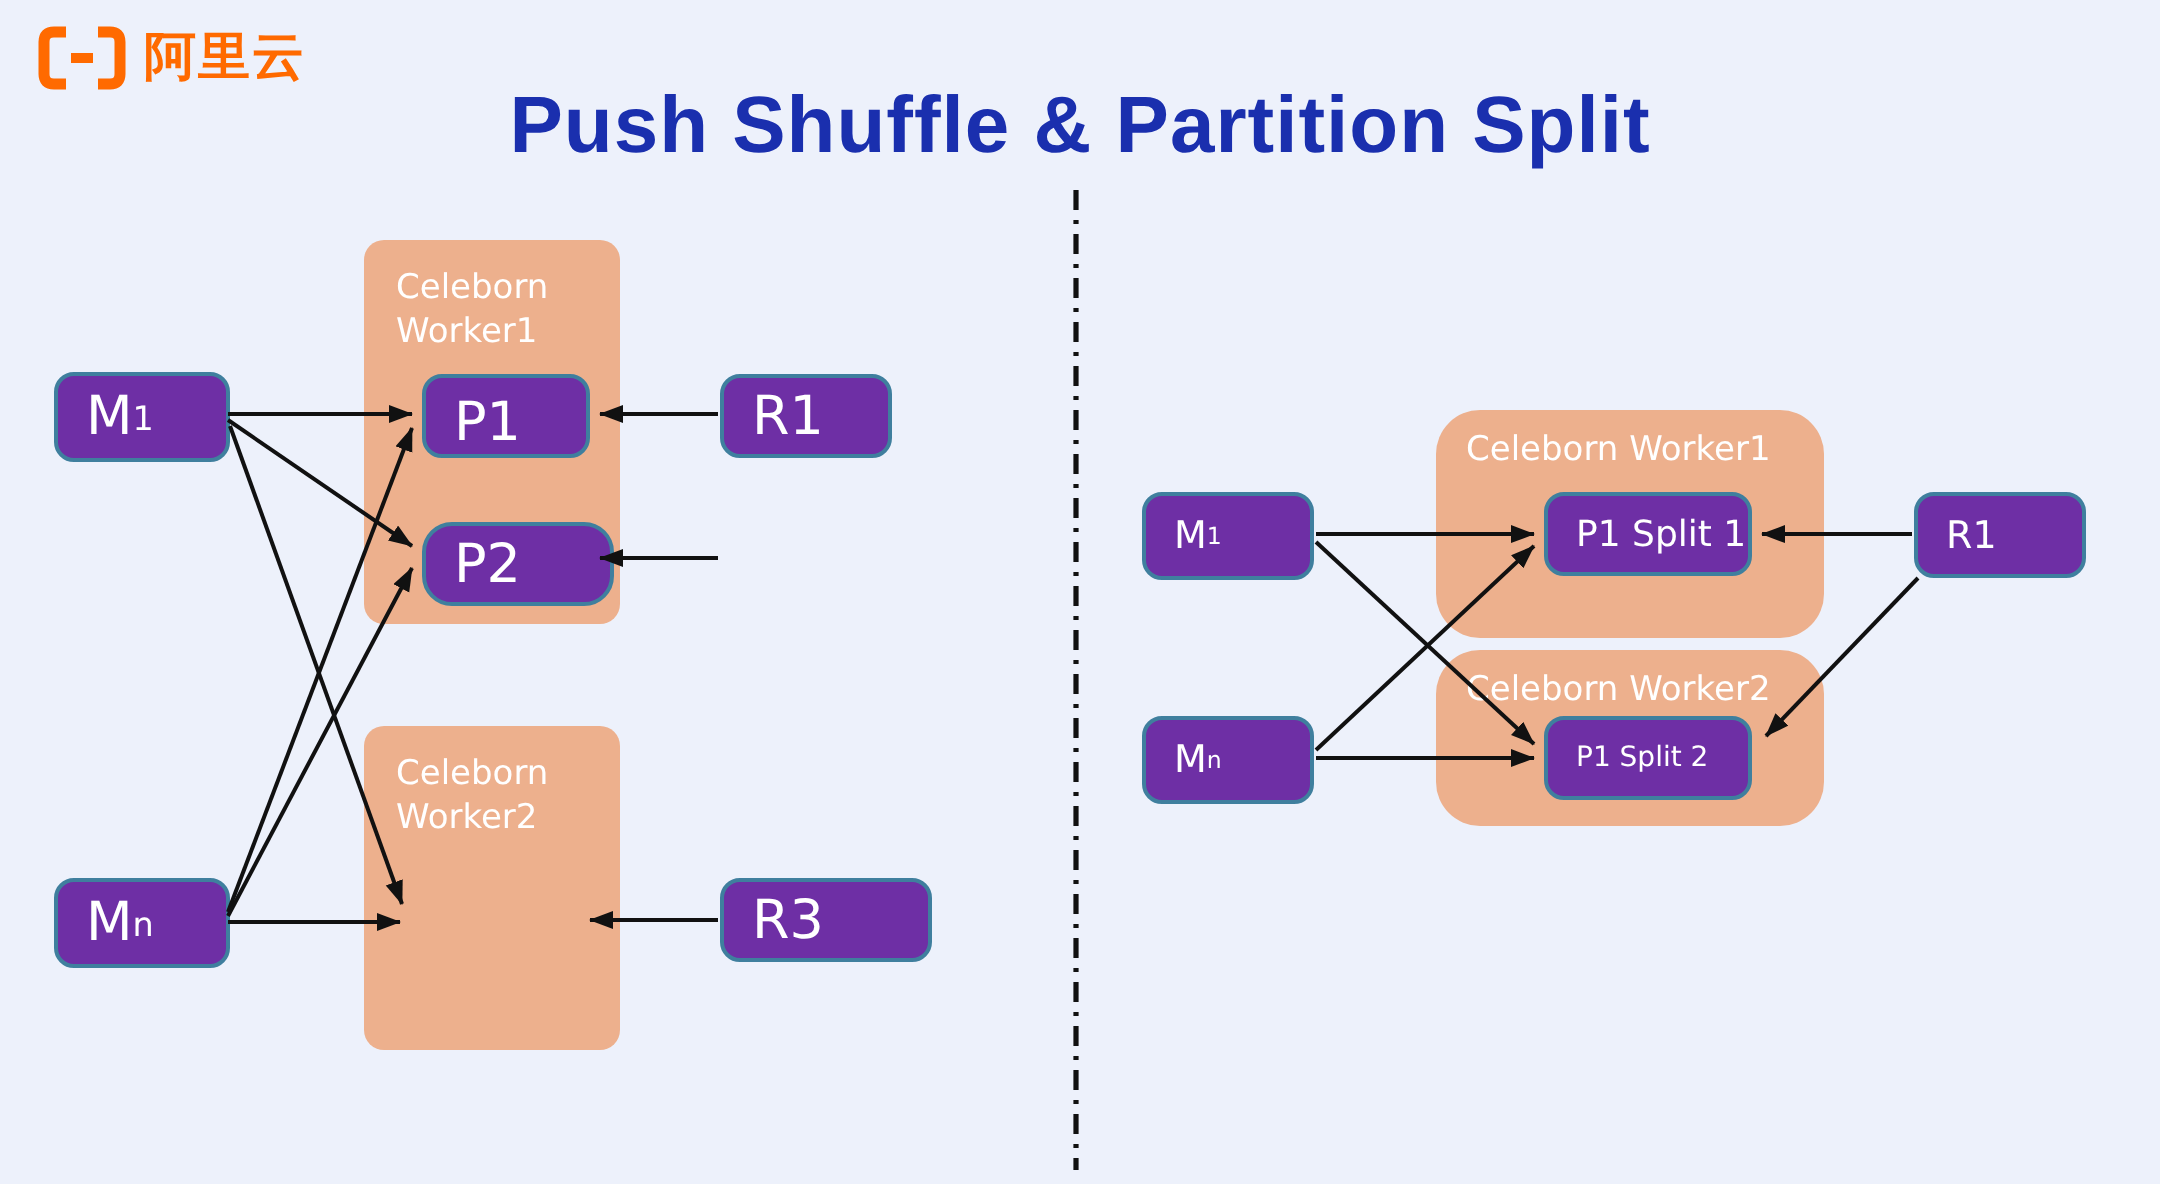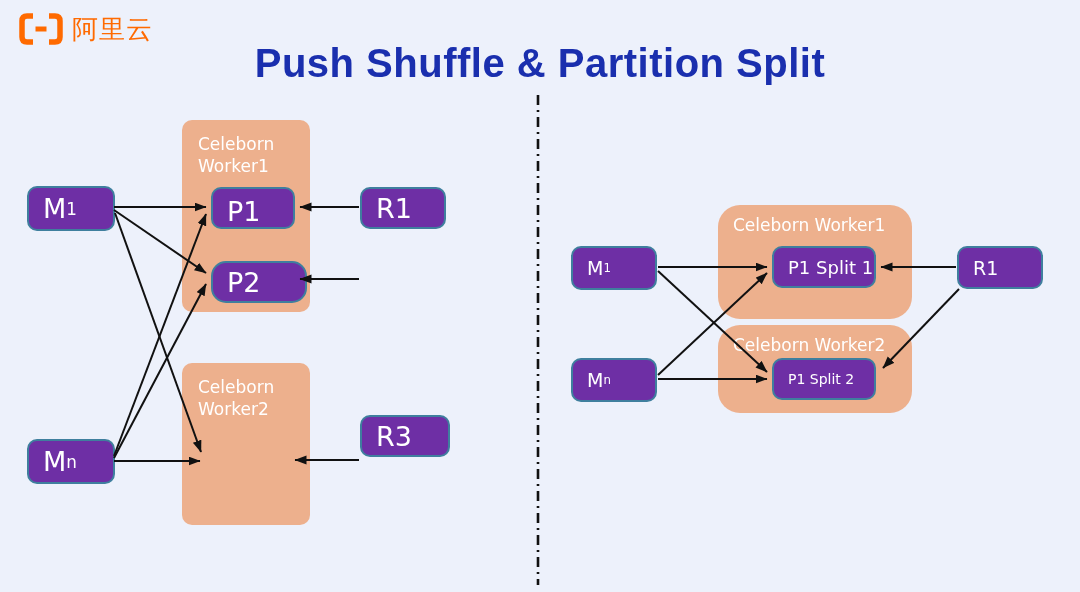--- a/index.html
+++ b/index.html
@@ -11,21 +11,21 @@
     --arrow:#111111;
     --title-color:#1a2fae;
     --logo-color:#ff6a00;
   }
   html,body{margin:0;padding:0;}
   body{background:var(--bg);font-family:"DejaVu Sans","Liberation Sans",sans-serif;}
   .canvas{position:relative;width:1080px;height:592px;background:var(--bg);overflow:hidden;}
 
   
   .logo{position:absolute;left:18px;top:12px;display:flex;align-items:center;gap:8px;}
-  .logo-text{color:var(--logo-color);font-size:26px;font-weight:normal;letter-spacing:1px;line-height:1;}
+  .logo-text{color:var(--logo-color);font-size:26px;font-weight:bold;letter-spacing:1px;line-height:1;}
   .title{position:absolute;left:0;right:0;top:41px;margin:0;text-align:center;
          color:var(--title-color);font-size:40px;font-weight:bold;
          font-family:"Liberation Sans","DejaVu Sans",sans-serif;letter-spacing:0.5px;}
 
   
   .container-box{position:absolute;background:var(--container-fill);border-radius:10px;z-index:1;}
   .container-label{color:#ffffff;font-size:17px;line-height:1.3;padding:13px 0 0 16px;}
   .container-label.single{padding:9px 0 0 15px;}
 
   
@@ -80,21 +80,21 @@
   <div class="node big" style="left:211px;top:187px;width:84px;height:42px;align-items:flex-end;">
     <span>P1</span>
   </div>
   <div class="node big" style="left:211px;top:261px;width:96px;height:42px;border-radius:15px;">
     <span>P2</span>
   </div>
 
   <div class="node big" style="left:360px;top:187px;width:86px;height:42px;">
     <span>R1</span>
   </div>
-  <div class="node big" style="left:360px;top:415px;width:90px;height:42px;">
+  <div class="node big" style="left:360px;top:439px;width:106px;height:42px;">
     <span>R3</span>
   </div>
 
   <div class="container-box" style="left:718px;top:205px;width:194px;height:114px;border-radius:22px;">
     <div class="container-label single">
       <span>Celeborn Worker1</span>
     </div>
   </div>
   <div class="container-box" style="left:718px;top:325px;width:194px;height:88px;border-radius:22px;">
     <div class="container-label single">

